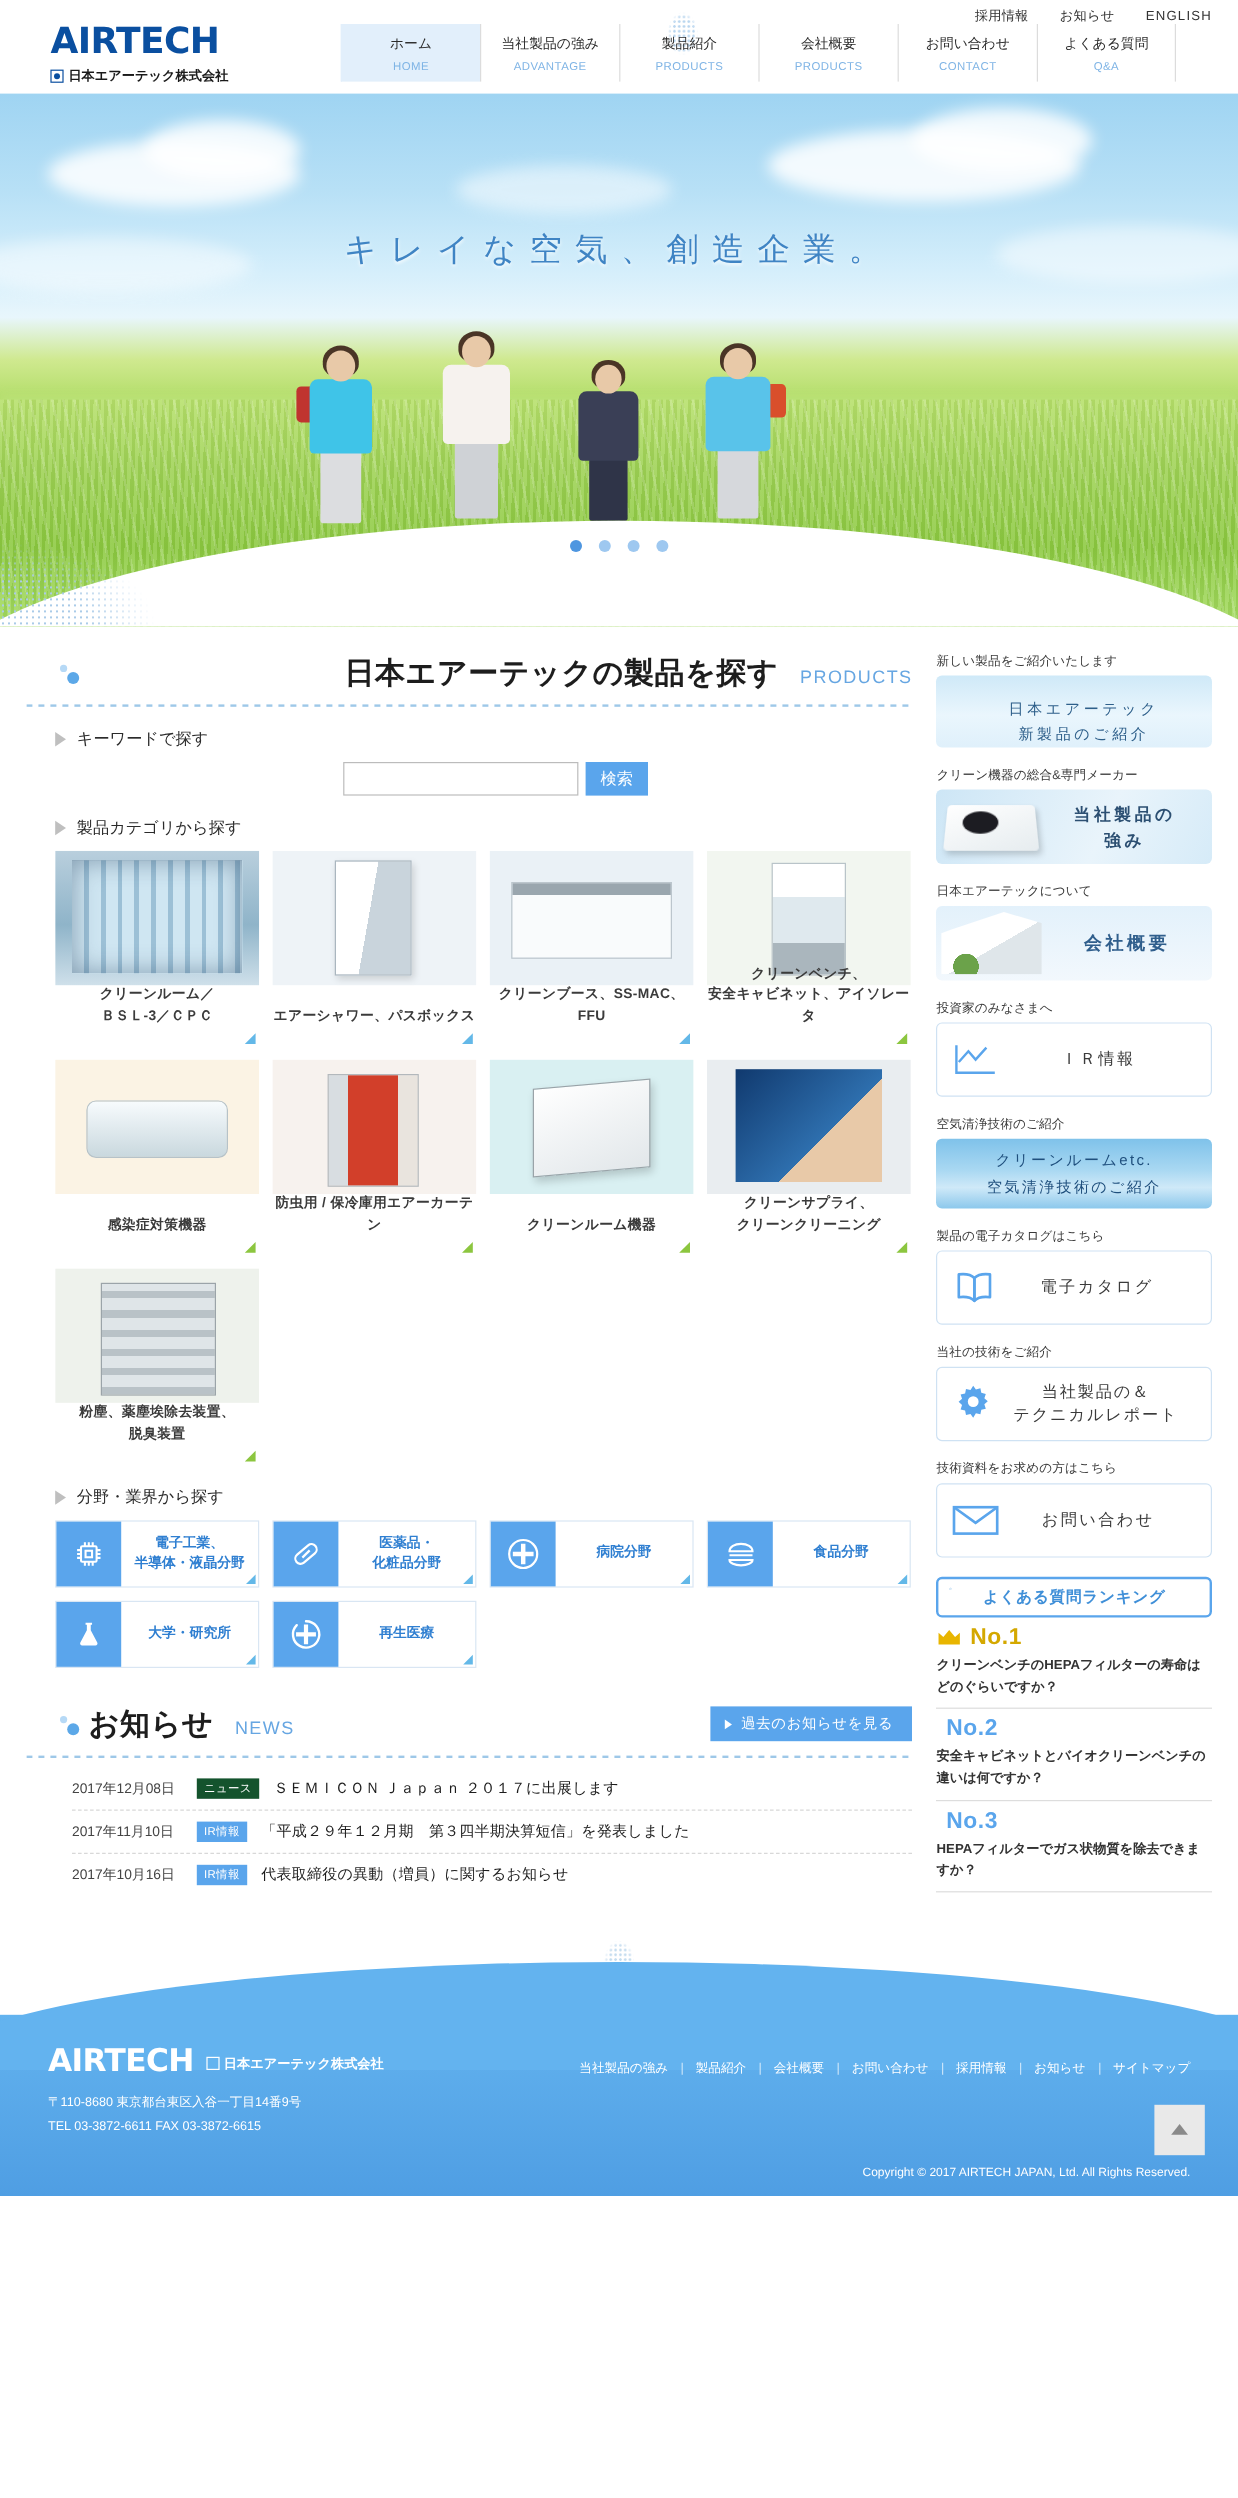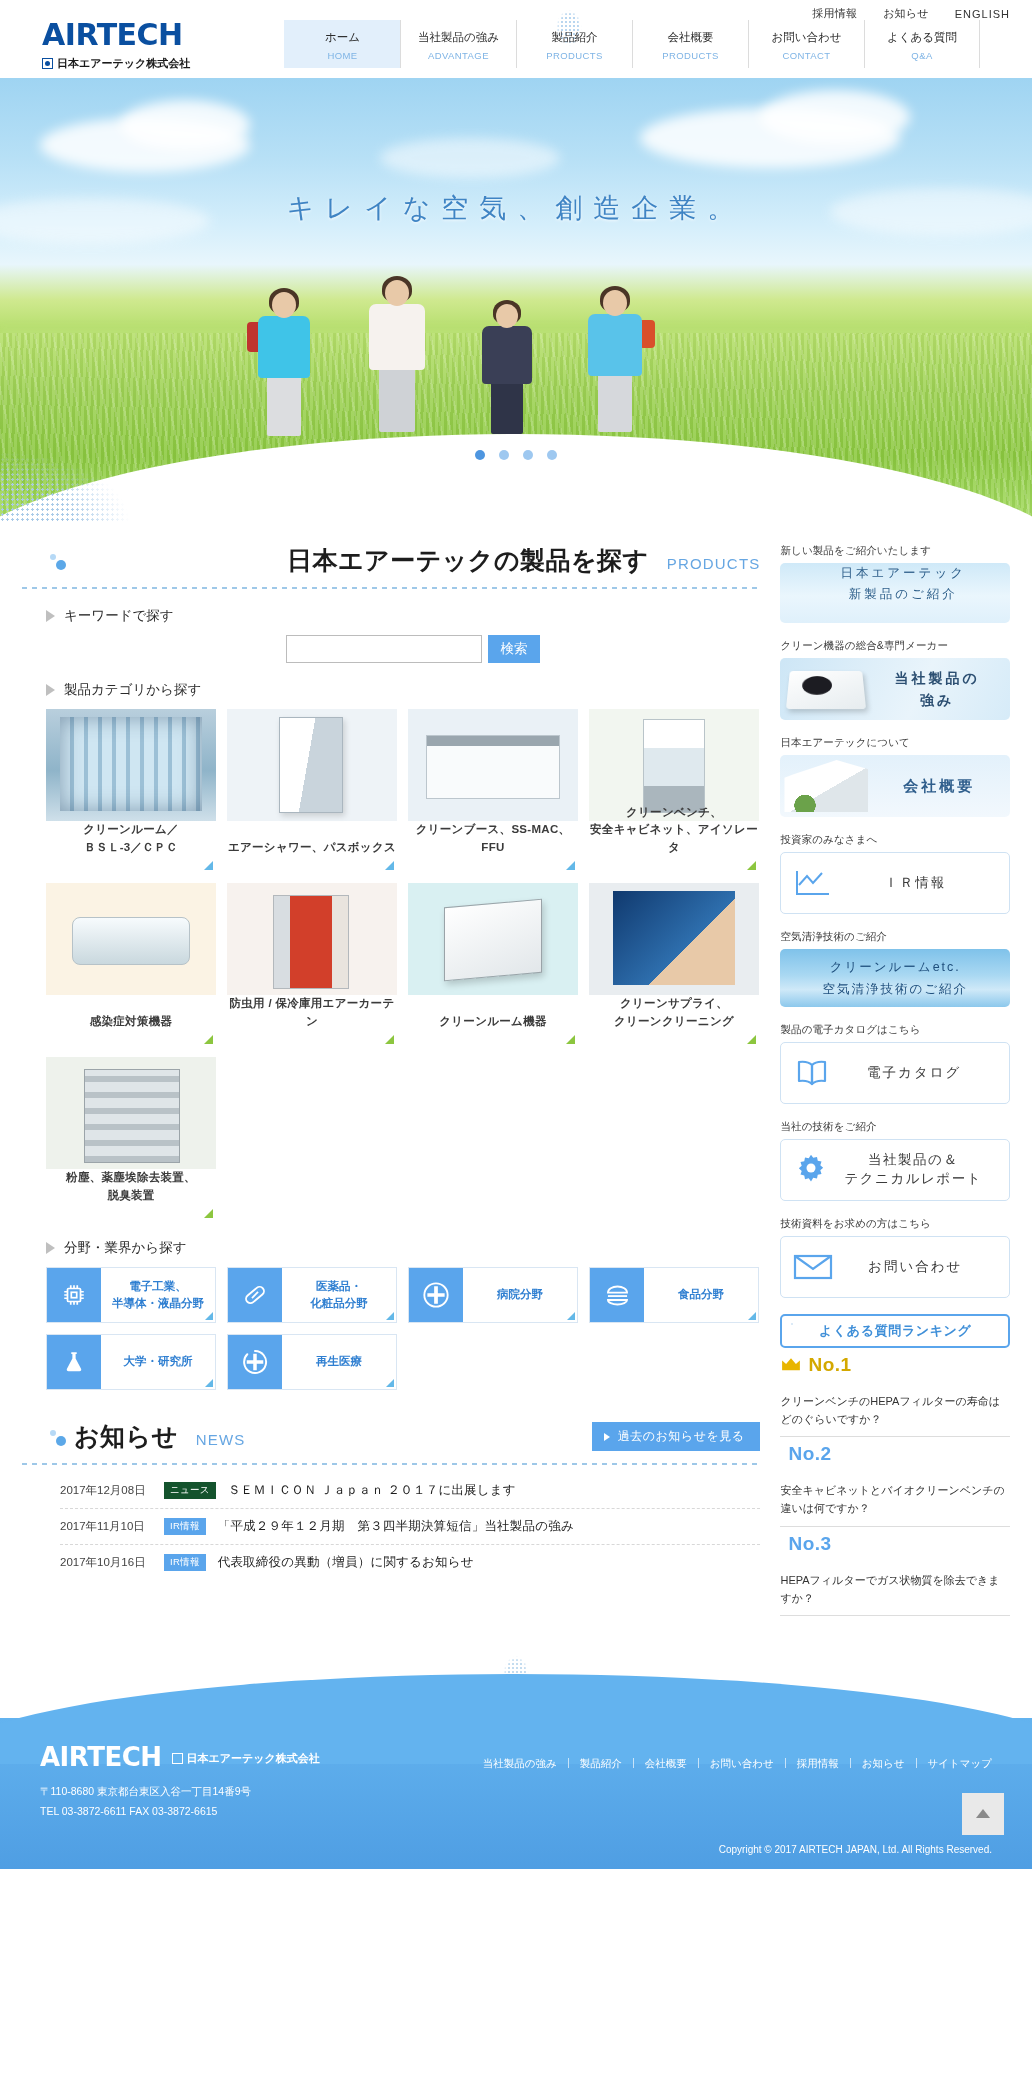--- a/index.html
+++ b/index.html
@@ -290,21 +290,21 @@
     height: 58px; border:1px solid #cfe2f3; border-radius: 5px; background:#fff;
     display:flex; align-items:center; gap: 0; padding: 0 12px; cursor:pointer;
     font-size: 13.5px; color:#3b3b3b; letter-spacing: 2px; position:relative; overflow:hidden;
   }
   .side-btn .lbl { flex:1; text-align:center; line-height:1.4; }
   .side-btn.tall { height: 62px; }
 
   .banner-new {
     height: 60px; border-radius:5px; cursor:pointer; position:relative; overflow:hidden;
     background: linear-gradient(to bottom,#cfe9f8,#eaf6fd 55%, #dff0fb);
-    display:flex; align-items:flex-start; justify-content:center;padding-left:16px;
+    display:flex; align-items:flex-end; justify-content:center;padding-left:16px;
   }
   .banner-new .lbl{ text-align:center; font-size: 12.5px; color:#2e5f8a; letter-spacing: 3px; line-height: 1.7; font-weight:500;}
 
   .banner-strength {
     height: 62px; border-radius:5px; cursor:pointer; position:relative; overflow:hidden;
     background: linear-gradient(115deg,#cde6f6,#e9f4fb 60%, #d6ebf8);
     display:flex; align-items:center;
   }
   .banner-strength .prod {
     width: 76px; height: 40px; margin-left: 8px; flex:none; position:relative;
@@ -346,21 +346,21 @@
     border: 2px solid #5aa5ec; border-radius: 5px; height: 34px;
     display:flex; align-items:center; justify-content:center;
     font-size: 13px; color:#3f8fd8; font-weight:700; letter-spacing:.6px;
     background-image: radial-gradient(#dbeaf7 1px, transparent 1.2px);
     background-size: 4px 4px; background-position: 8px 6px; background-repeat: no-repeat;
     cursor:pointer;
   }
   .faq-item { padding: 6px 0 8px 0; border-bottom: 1px solid #ddd; cursor:pointer; }
   .faq-rank { display:flex; align-items:center; gap:6px; font-size:19px; color:#5aa5ec; font-weight:700; letter-spacing:.5px; }
   .faq-rank.one { color:#d4a800; }
-  .faq-q { font-size: 11px; color:#333; line-height: 1.65; margin-top: 16px; }
+  .faq-q { font-size: 11px; color:#333; line-height: 1.65; margin-top: 3px; font-weight: bold; }
 
   
   .bottom-motif {
     height: 86px; position:relative;
   }
   .bottom-motif .dots{
     position:absolute; left:50%; transform:translateX(-50%); top: 18px; width: 34px; height: 48px;
     background-image: radial-gradient(#c4dcef 1px, transparent 1.2px);
     background-size: 4px 4px;
     -webkit-mask-image: radial-gradient(ellipse 50% 50% at 50% 50%, #000 55%, transparent 75%);
@@ -653,21 +653,21 @@
 
       <div class="newslist">
         <div class="newsitem">
           <span class="date">2017年12月08日</span>
           <span class="tag tag-news">ニュース</span>
           <span class="txt">ＳＥＭＩＣＯＮ Ｊａｐａｎ ２０１７に出展します</span>
         </div>
         <div class="newsitem">
           <span class="date">2017年11月10日</span>
           <span class="tag tag-ir">IR情報</span>
-          <span class="txt">「平成２９年１２月期　第３四半期決算短信」当社製品の強み</span>
+          <span class="txt">「平成２９年１２月期　第３四半期決算短信」を発表しました</span>
         </div>
         <div class="newsitem">
           <span class="date">2017年10月16日</span>
           <span class="tag tag-ir">IR情報</span>
           <span class="txt">代表取締役の異動（増員）に関するお知らせ</span>
         </div>
       </div>
     </div>
 
     <div class="right">

